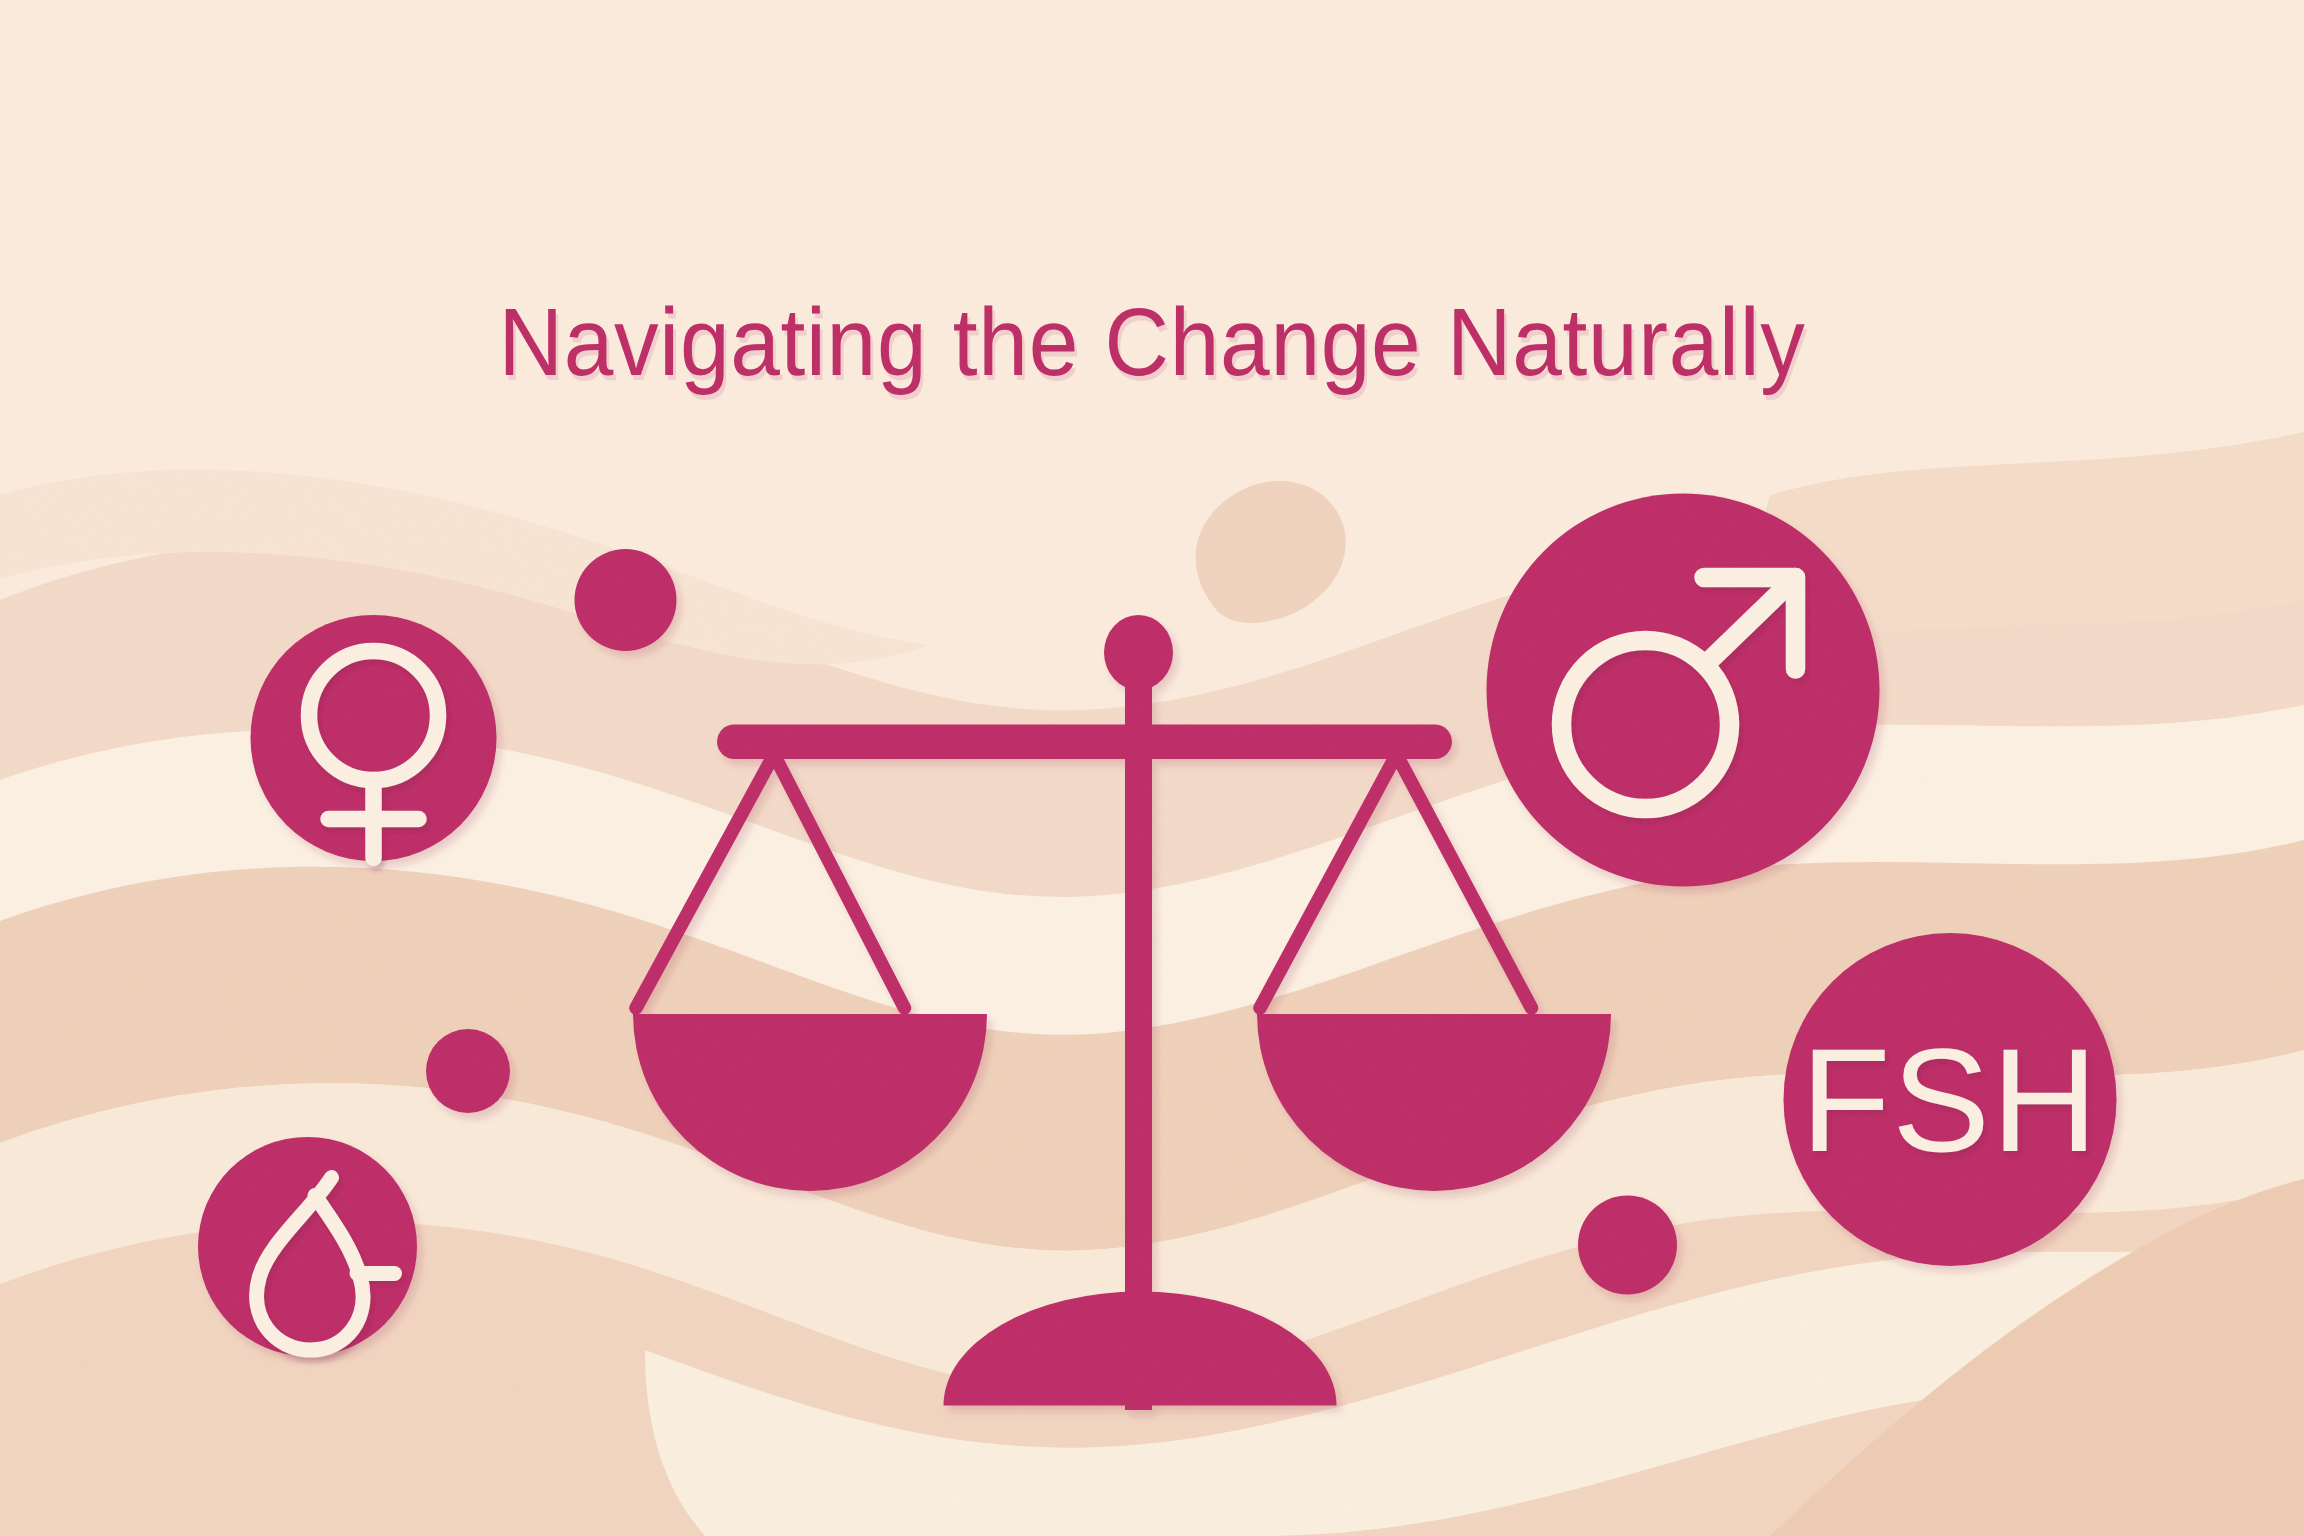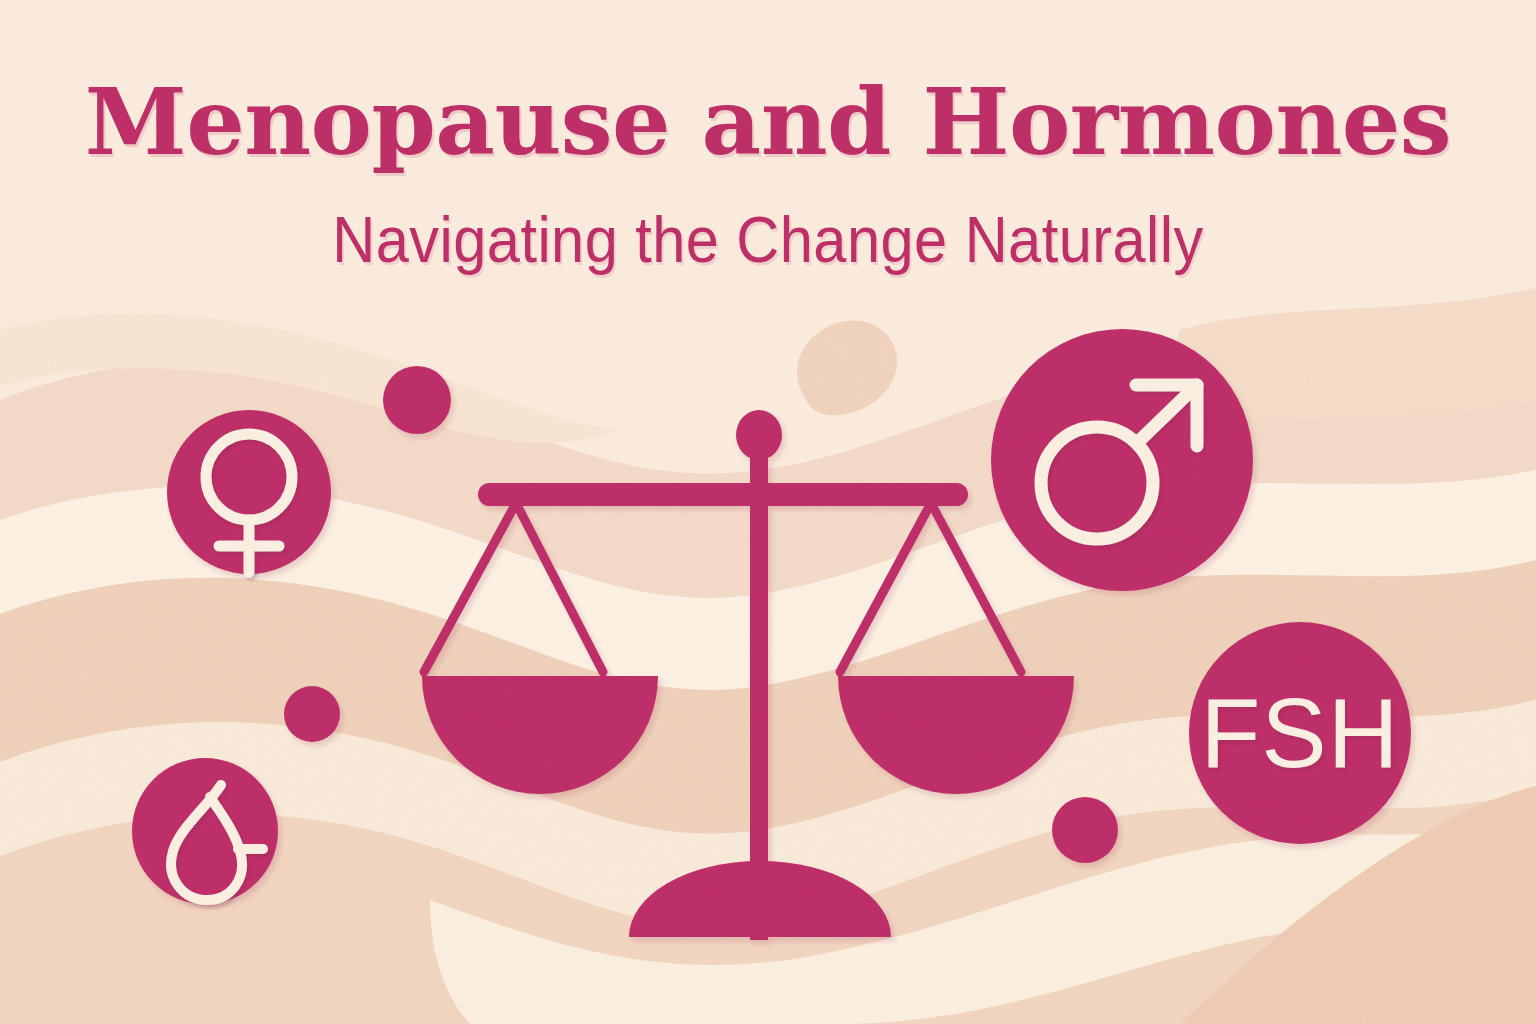--- a/index.html
+++ b/index.html
@@ -34,21 +34,21 @@
     opacity: .5;
   }
   .text-block {
     position: absolute;
     left: 0;
     width: 1536px;
     text-align: center;
     pointer-events: none;
   }
   #title-wrap { top: 76px; }
-  #subtitle-wrap { top: 196px; margin-top: 12px; }
+  #subtitle-wrap { top: 196px; }
   #page-title {
     font-family: "DejaVu Serif", "Liberation Serif", serif;
     font-weight: 700;
     font-size: 92px;
     line-height: 1;
     color: #BE2E67;
     letter-spacing: -0.5px;
     text-shadow: 2px 3px 0 rgba(190,46,103,0.16);
     margin: 0;
     white-space: nowrap;
@@ -177,23 +177,20 @@
       <g filter="url(#glyphshadow)" fill="none" stroke="#FAEFE1" stroke-width="10" stroke-linecap="round" stroke-linejoin="round">
         <path d="M221,785 C206,808 180,828 173,851
                  C165,878 183,900 207,900
                  C231,900 248,878 240,851
                  C234,830 220,812 210,797"></path>
         <line x1="238" y1="849" x2="263" y2="849"></line>
       </g>
     </g>
   </svg>
 
-  <div class="text-block" id="title-wrap">
-    <h1 id="page-title">Menopause and Hormones</h1>
-  </div>
 
   <div class="text-block" id="subtitle-wrap">
     <h2 id="page-subtitle">Navigating the Change Naturally</h2>
   </div>
 
   <svg id="grain" viewBox="0 0 1536 1024" preserveAspectRatio="none">
     <filter id="noise">
       <feTurbulence type="fractalNoise" baseFrequency="0.85" numOctaves="3" stitchTiles="stitch"></feTurbulence>
       <feColorMatrix type="saturate" values="0"></feColorMatrix>
       <feComponentTransfer>

